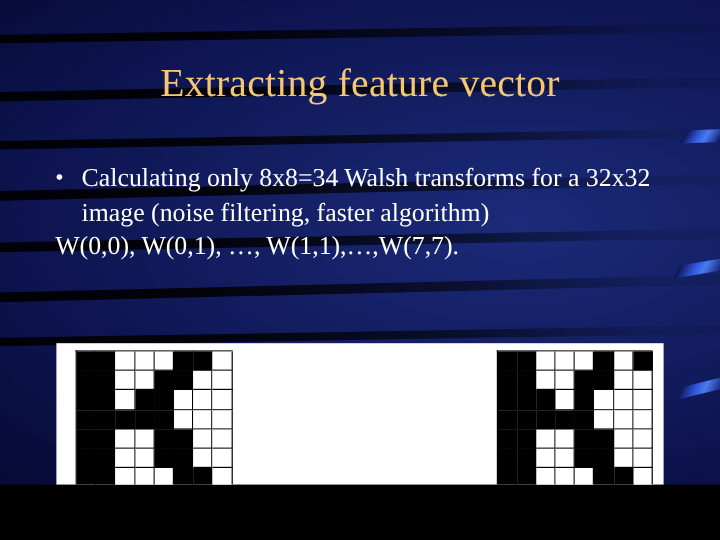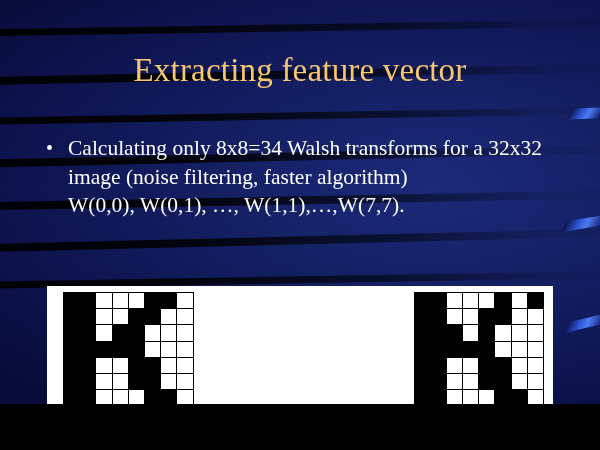--- a/index.html
+++ b/index.html
@@ -87,21 +87,20 @@
     flex: 0 0 auto;
     width: 22px;
     font-size: 20px;
     line-height: 28.5px;
     color: #ffffff;
   }
   .bullet-text {
     flex: 1 1 auto;
   }
   .sub-line {
-    margin-left: 22px;
   }
 
   
   .figure-panel {
     position: absolute;
     left: 47px;
     top: 286px;
     width: 506px;
     height: 144px;
     background: #ffffff;

